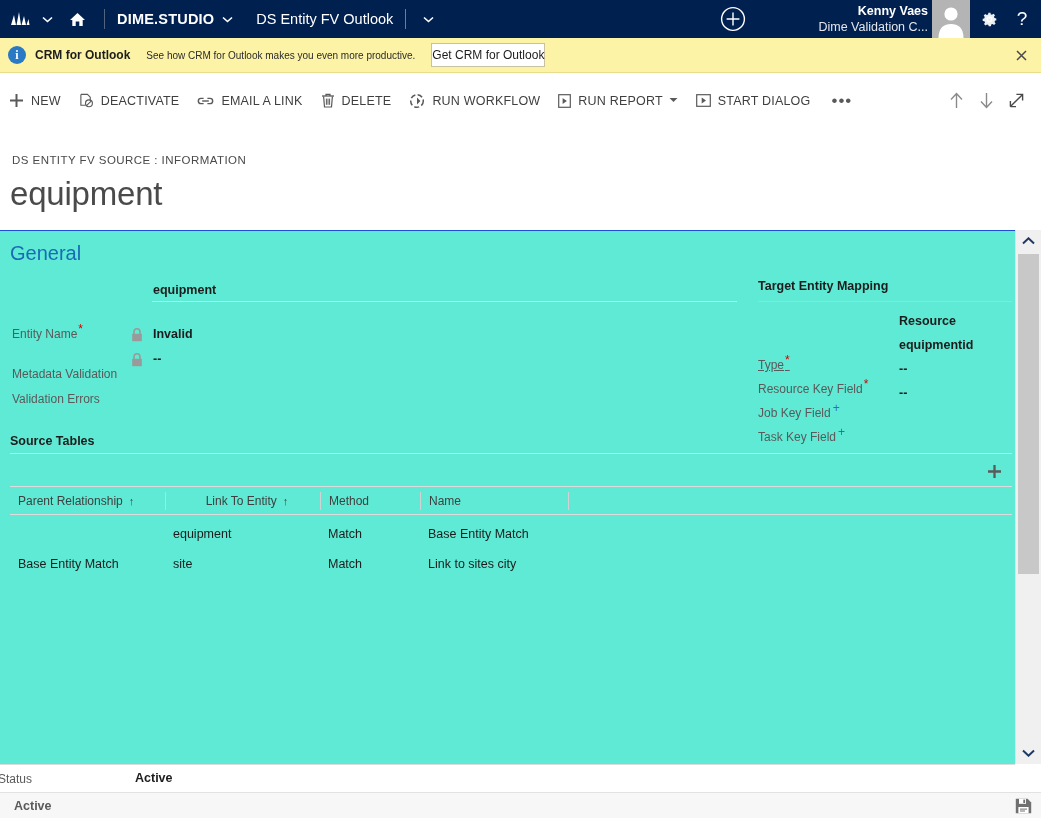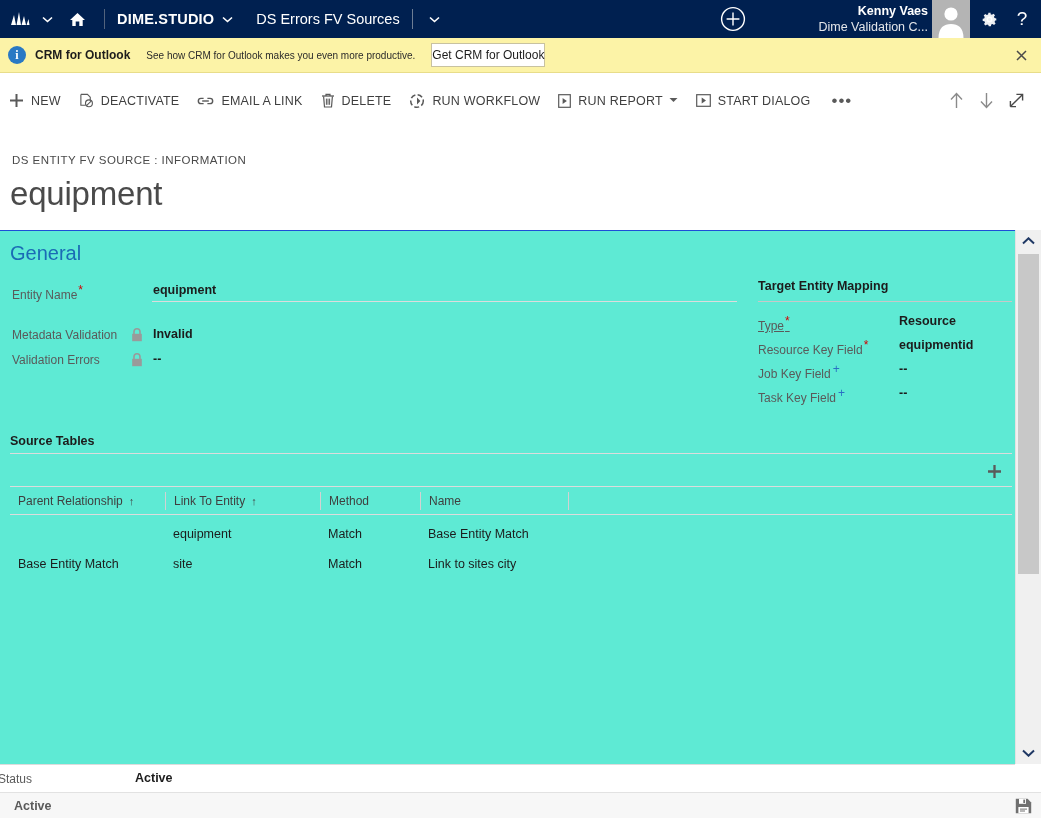--- a/index.html
+++ b/index.html
@@ -218,20 +218,21 @@
     overflow: hidden;
   }
   .section-title {
     position: absolute; left: 10px; top: 11px;
     font-size: 20px; color: #1a6bb5; font-weight: normal;
   }
   .fld-label {
     position: absolute;
     font-size: 12px; color: #5a5a5a;
     white-space: nowrap;
+    margin-top: 39px;
   }
   .fld-req { color: #d30000; font-size: 12px; vertical-align: super; padding-left: 1px; }
   .fld-rec { color: #2a6fc4; font-size: 12px; vertical-align: super; padding-left: 2px; }
   .fld-value {
     position: absolute;
     font-size: 12.5px; color: #1c1c1c; font-weight: bold;
     white-space: nowrap;
   }
   .fld-lock { position: absolute; }
   .fld-underline {
@@ -369,21 +370,21 @@
       <path d="M8.5 1 L16 8 L13.7 8 L13.7 14 L10.3 14 L10.3 9.6 L6.7 9.6 L6.7 14 L3.3 14 L3.3 8 L1 8 Z" fill="#ffffff"></path>
     </svg>
   </div>
   <div class="nav-sep"></div>
   <div class="nav-app">DIME.STUDIO</div>
   <div class="nav-chev">
     <svg width="11" height="7" viewBox="0 0 11 7">
         <path d="M1 1.5 L5.5 5.5 L10 1.5" stroke="#ffffff" stroke-width="1.6" fill="none"></path>
       </svg>
   </div>
-  <div class="nav-entity">DS Errors FV Sources</div>
+  <div class="nav-entity">DS Entity FV Outlook</div>
   <div class="nav-pipe"></div>
   <div class="nav-chev">
     <svg width="11" height="7" viewBox="0 0 11 7">
         <path d="M1 1.5 L5.5 5.5 L10 1.5" stroke="#ffffff" stroke-width="1.6" fill="none"></path>
       </svg>
   </div>
 
   <div class="nav-plus">
     <svg width="26" height="26" viewBox="0 0 26 26">
       <circle cx="13" cy="13" r="11.4" stroke="#ffffff" stroke-width="1.4" fill="none"></circle>
@@ -596,21 +597,21 @@
       <svg width="15" height="15" viewBox="0 0 15 15">
           <path d="M7.5 1 L7.5 14 M1 7.5 L14 7.5" stroke="#5a5a5a" stroke-width="2.3"></path>
         </svg>
     </div>
   </div>
 
   <div class="grid-head">
     <div class="grid-th" style="width:155px;">
       <span>Parent Relationship</span><span class="sort-arrow">↑</span>
     </div>
-    <div class="grid-th" style="width:155px;">
+    <div class="grid-th" style="width:155px;text-align:center;">
       <span>Link To Entity</span><span class="sort-arrow">↑</span>
     </div>
     <div class="grid-th" style="width:100px;">
       <span>Method</span>
     </div>
     <div class="grid-th" style="width:148px;">
       <span>Name</span>
     </div>
     <div class="grid-th" style="width:440px;">
       <span></span>

